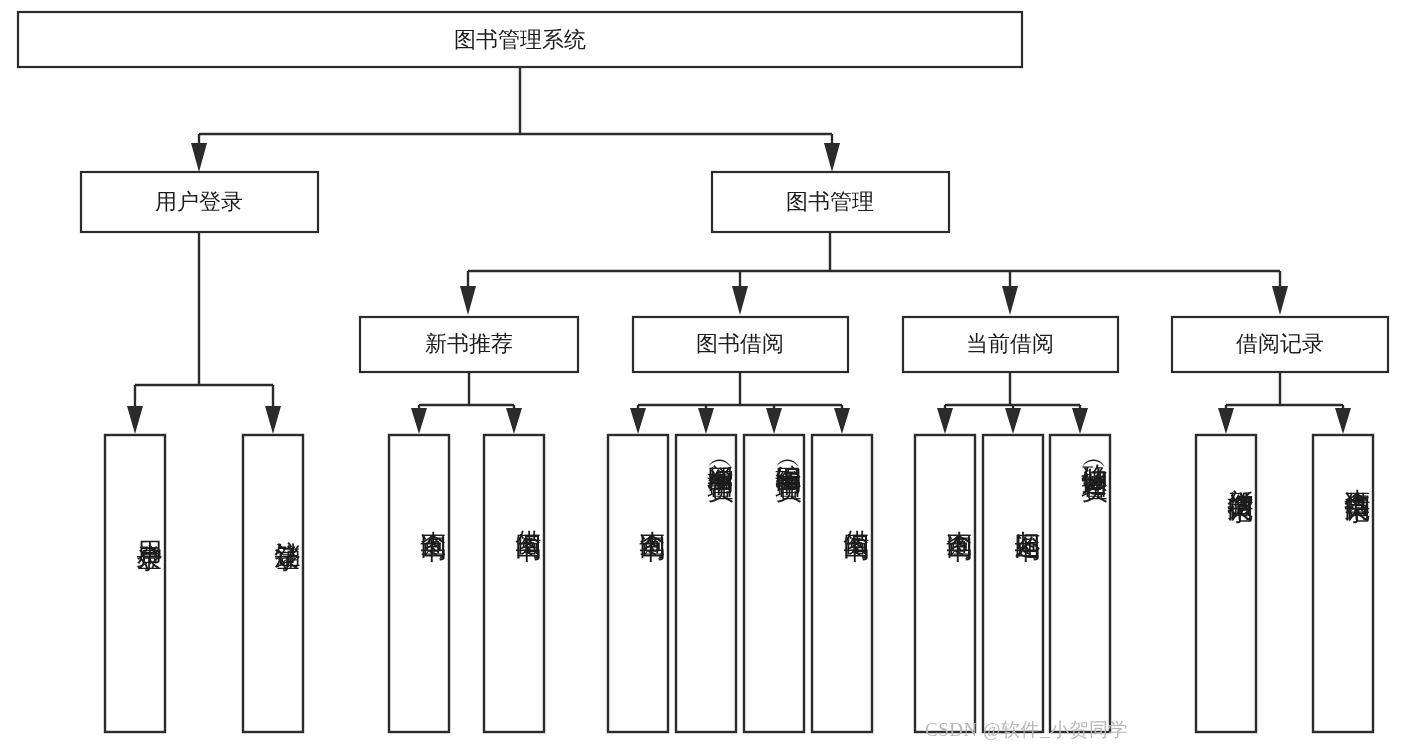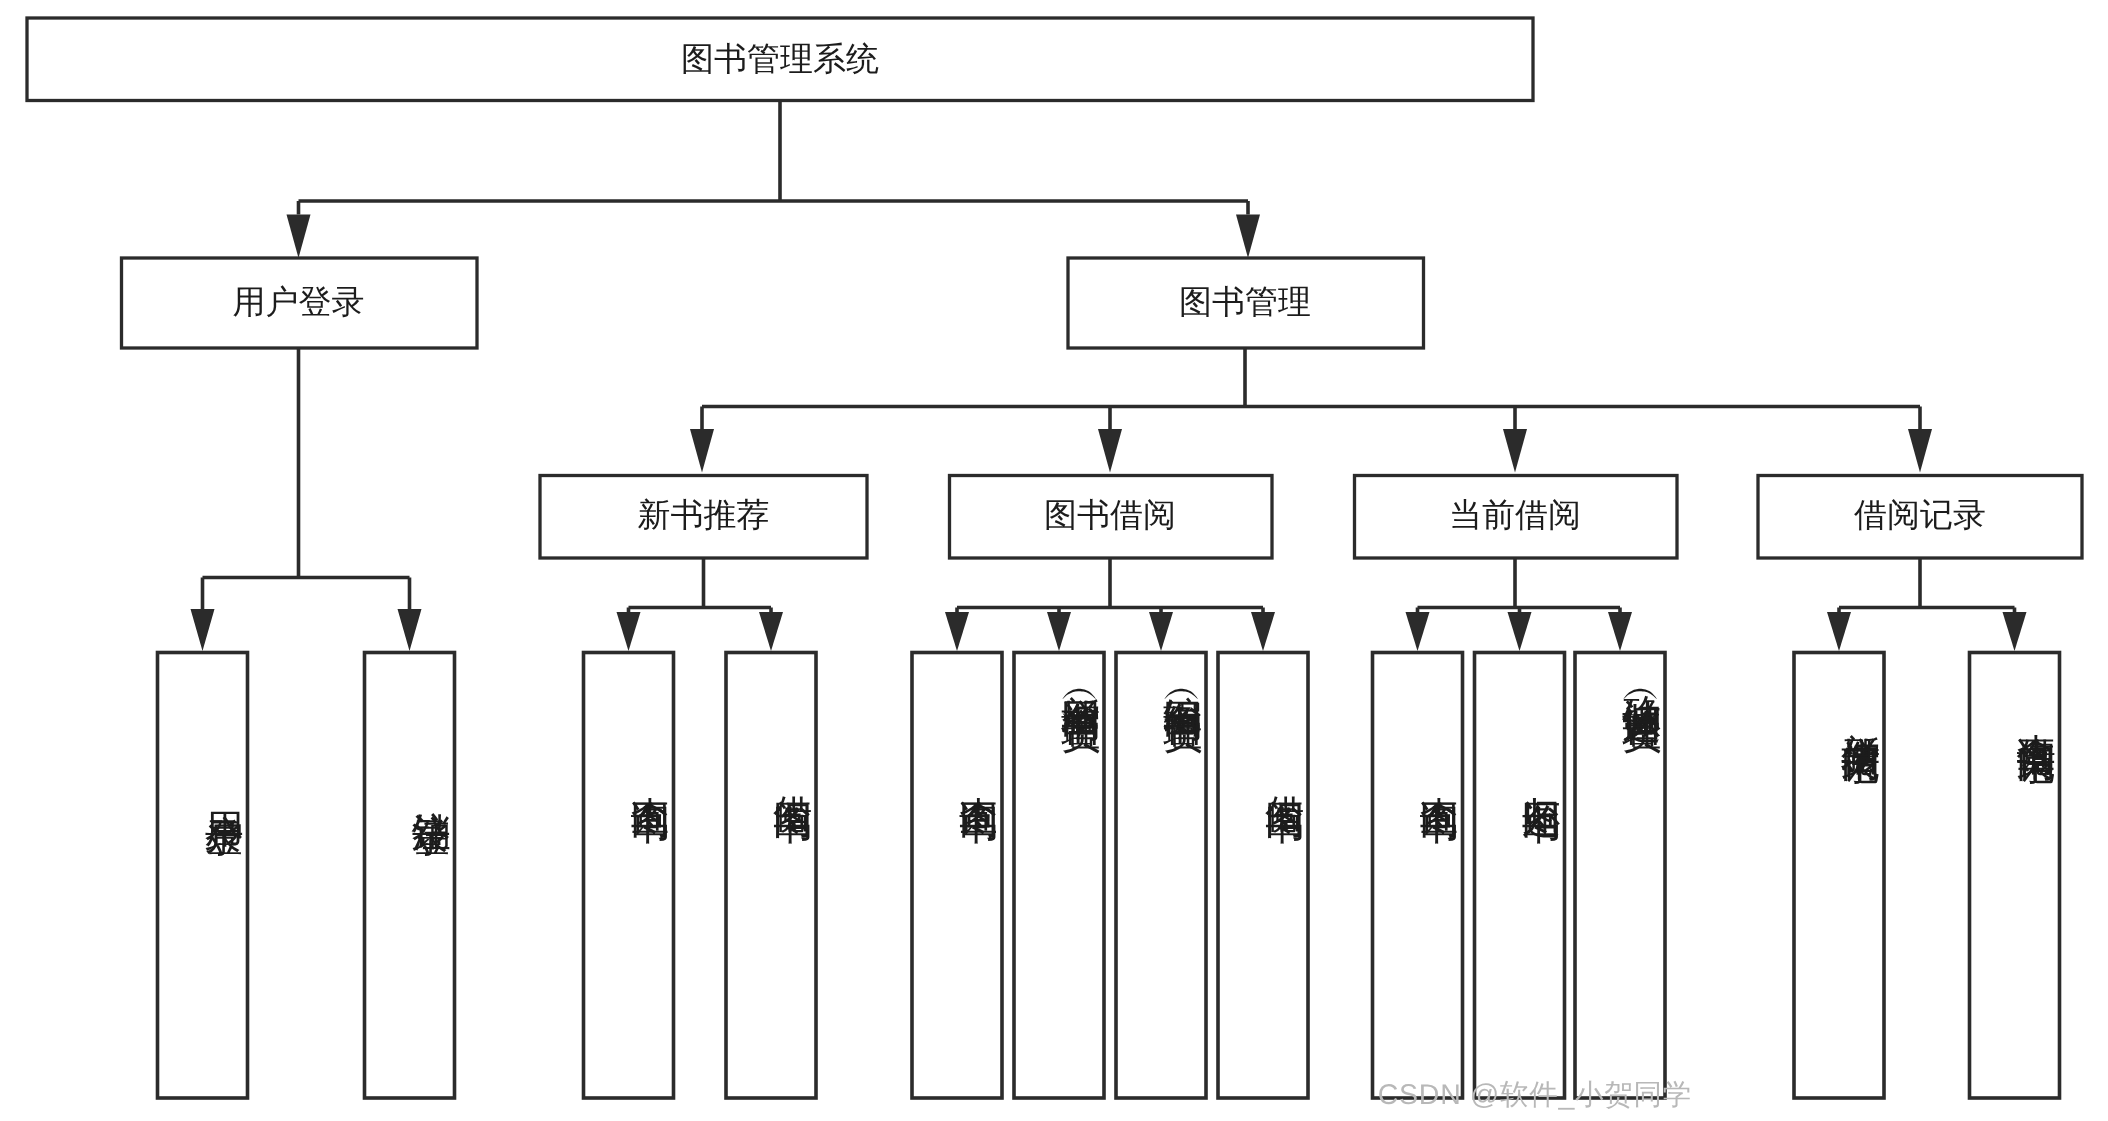--- a/index.html
+++ b/index.html
@@ -63,21 +63,21 @@
     letter-spacing: 2px;
     color: #1c1c1c;
     text-align: left;
     white-space: nowrap;
     pointer-events: none;
   }
   .watermark {
     position: absolute;
     right: 10px;
     bottom: 4px;
-    font-family: Liberation Sans, sans-serif;
+    font-family: Liberation Serif, serif;
     font-size: 19px;
     color: #b8b8b8;
     letter-spacing: 0.5px;
     white-space: nowrap;
   }
 </style>
 </head>
 <body>
 
 <div id="diagram-root">

